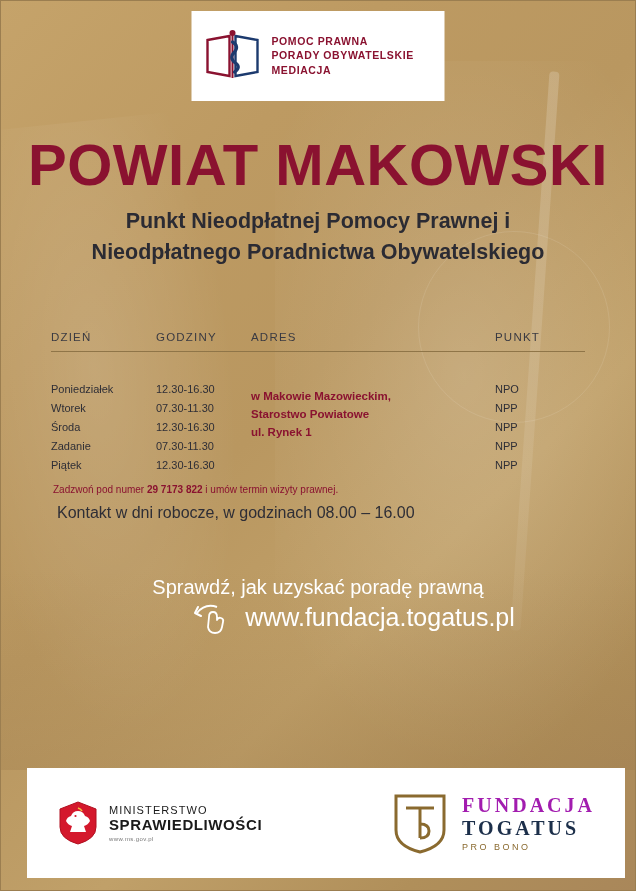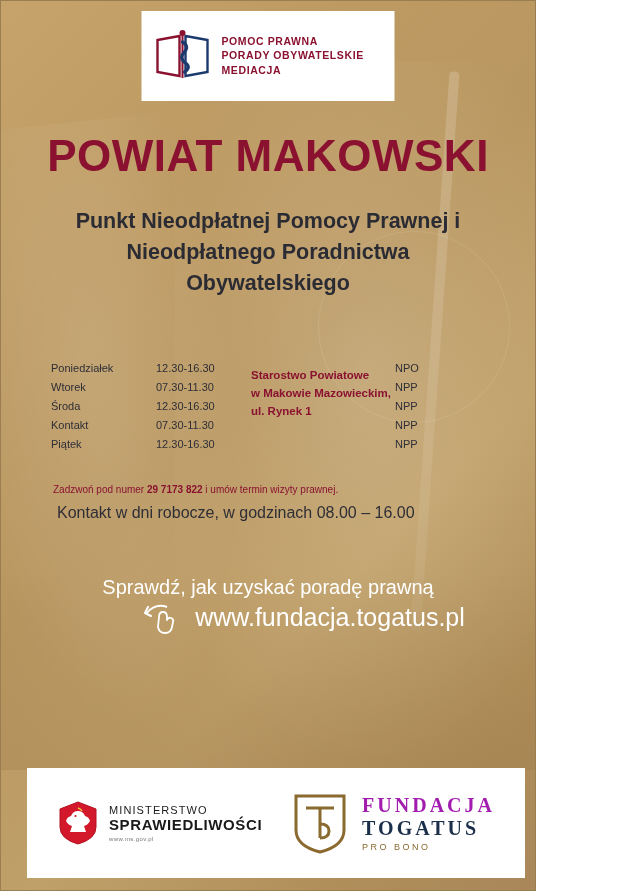--- a/index.html
+++ b/index.html
@@ -5,21 +5,21 @@
   html, body {
     margin: 0;
     padding: 0;
     background: #ffffff;
   }
   body {
     font-family: "Liberation Sans", sans-serif;
   }
   #poster {
     position: relative;
-    width: 536px;
+    width: 636px;
     height: 891px;
     overflow: hidden;
     background: linear-gradient(135deg, #c5a36a 0%, #bd9a62 25%, #b99760 45%, #c0a069 65%, #b08f5a 85%, #a9875a 100%);
     box-sizing: border-box;
     border: 1px solid #9b7e50;
   }
   
   .bg-figure {
     position: absolute;
     pointer-events: none;
@@ -98,21 +98,21 @@
     letter-spacing: 0.6px;
     color: #8a1230;
     line-height: 1.05;
   }
 
   .title {
     position: absolute;
     top: 130px;
     width: 100%;
     text-align: center;
-    font-size: 44px;
+    font-size: 58px;
     font-weight: bold;
     color: #8a1230;
     letter-spacing: 0.5px;
   }
   .subtitle {
     position: absolute;
     top: 205px;
     width: 100%;
     text-align: center;
     font-size: 21.5px;
@@ -270,55 +270,61 @@
       <span>PORADY OBYWATELSKIE</span>
       <span>MEDIACJA</span>
     </div>
   </div>
 
   <div class="title">POWIAT MAKOWSKI</div>
 
   <div class="subtitle">Punkt Nieodpłatnej Pomocy Prawnej i Nieodpłatnego Poradnictwa Obywatelskiego</div>
 
   <div class="sched">
+    <div class="sched-head">
+      <div class="c-day">DZIEŃ</div>
+      <div class="c-hours">GODZINY</div>
+      <div class="c-addr">ADRES</div>
+      <div class="c-point">PUNKT</div>
+    </div>
     <div class="sched-body">
       <div class="sched-row">
         <div class="c-day">Poniedziałek</div>
         <div class="c-hours">12.30-16.30</div>
         <div class="c-addr"></div>
         <div class="c-point">NPO</div>
       </div>
       <div class="sched-row">
         <div class="c-day">Wtorek</div>
         <div class="c-hours">07.30-11.30</div>
         <div class="c-addr"></div>
         <div class="c-point">NPP</div>
       </div>
       <div class="sched-row">
         <div class="c-day">Środa</div>
         <div class="c-hours">12.30-16.30</div>
         <div class="c-addr"></div>
         <div class="c-point">NPP</div>
       </div>
       <div class="sched-row">
-        <div class="c-day">Kontakt</div>
+        <div class="c-day">Zadanie</div>
         <div class="c-hours">07.30-11.30</div>
         <div class="c-addr"></div>
         <div class="c-point">NPP</div>
       </div>
       <div class="sched-row">
         <div class="c-day">Piątek</div>
         <div class="c-hours">12.30-16.30</div>
         <div class="c-addr"></div>
         <div class="c-point">NPP</div>
       </div>
 
       <div class="addr-block">
+        <div>w Makowie Mazowieckim,</div>
         <div>Starostwo Powiatowe</div>
-        <div>w Makowie Mazowieckim,</div>
         <div>ul. Rynek 1</div>
       </div>
     </div>
   </div>
 
   <div class="phone-line">
     <span>Zadzwoń pod numer </span><b>29 7173 822</b><span> i umów termin wizyty prawnej.</span>
   </div>
   <div class="contact-line">Kontakt w dni robocze, w godzinach 08.00 – 16.00</div>
 

